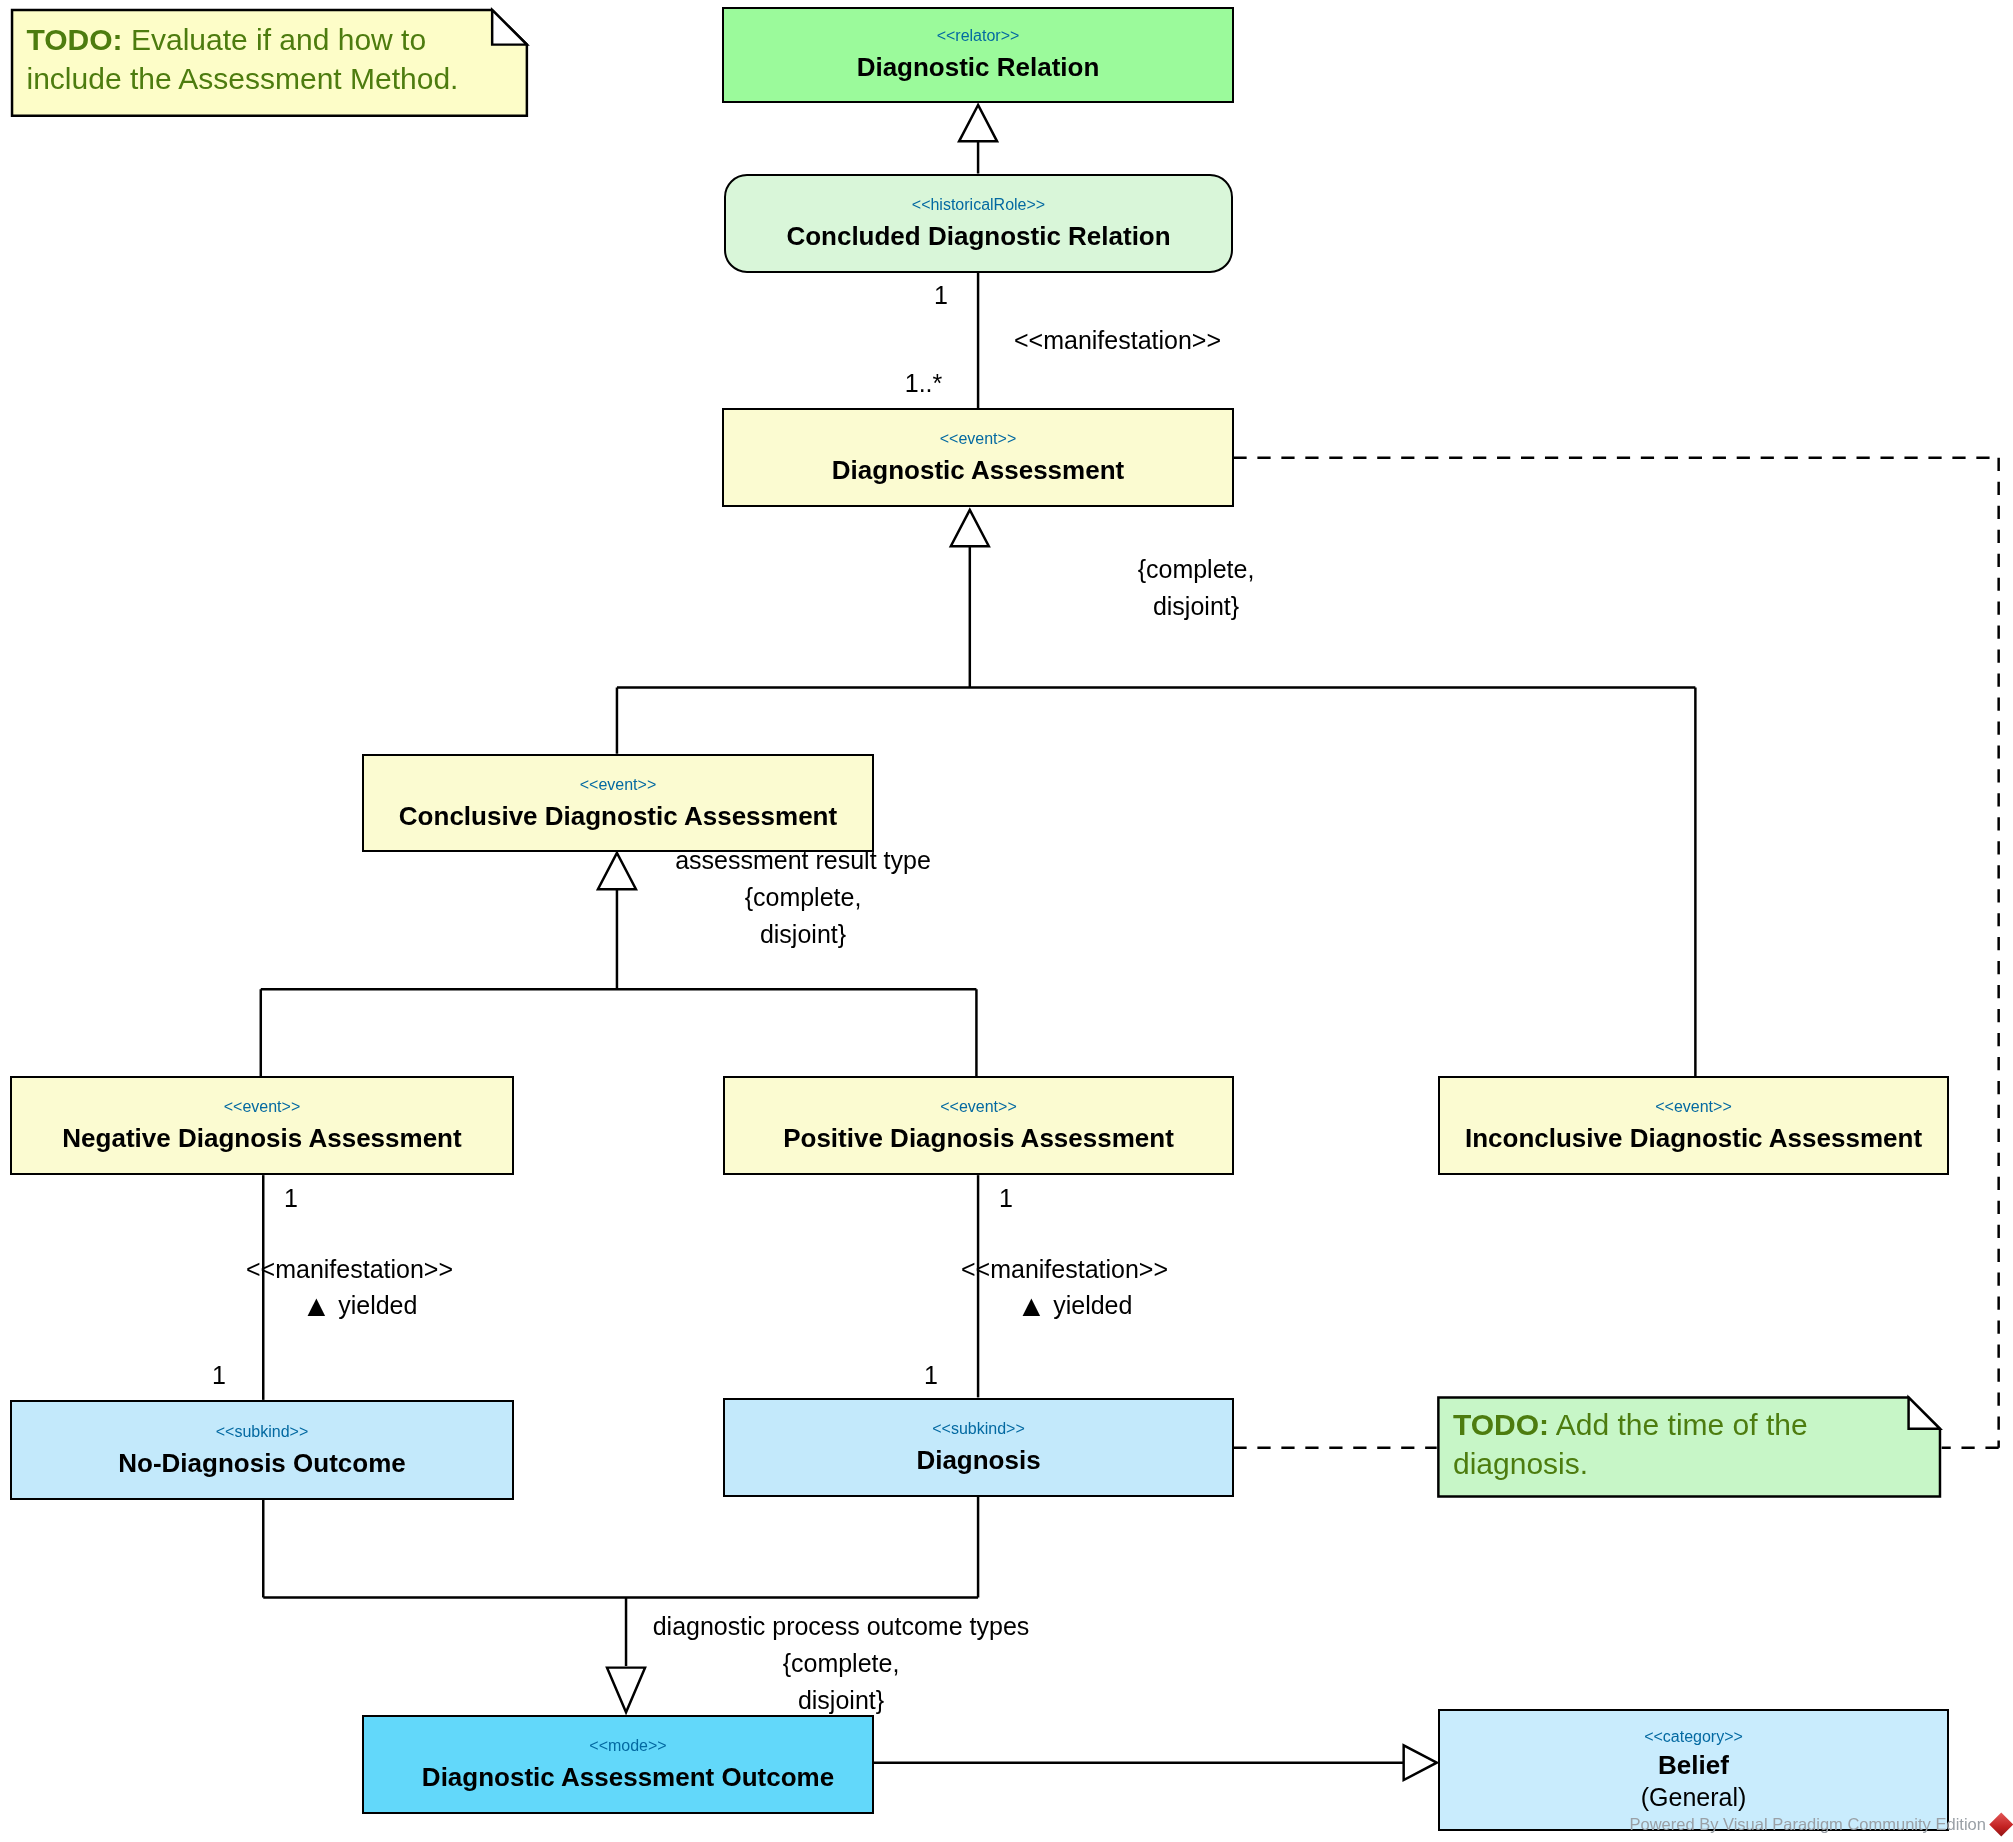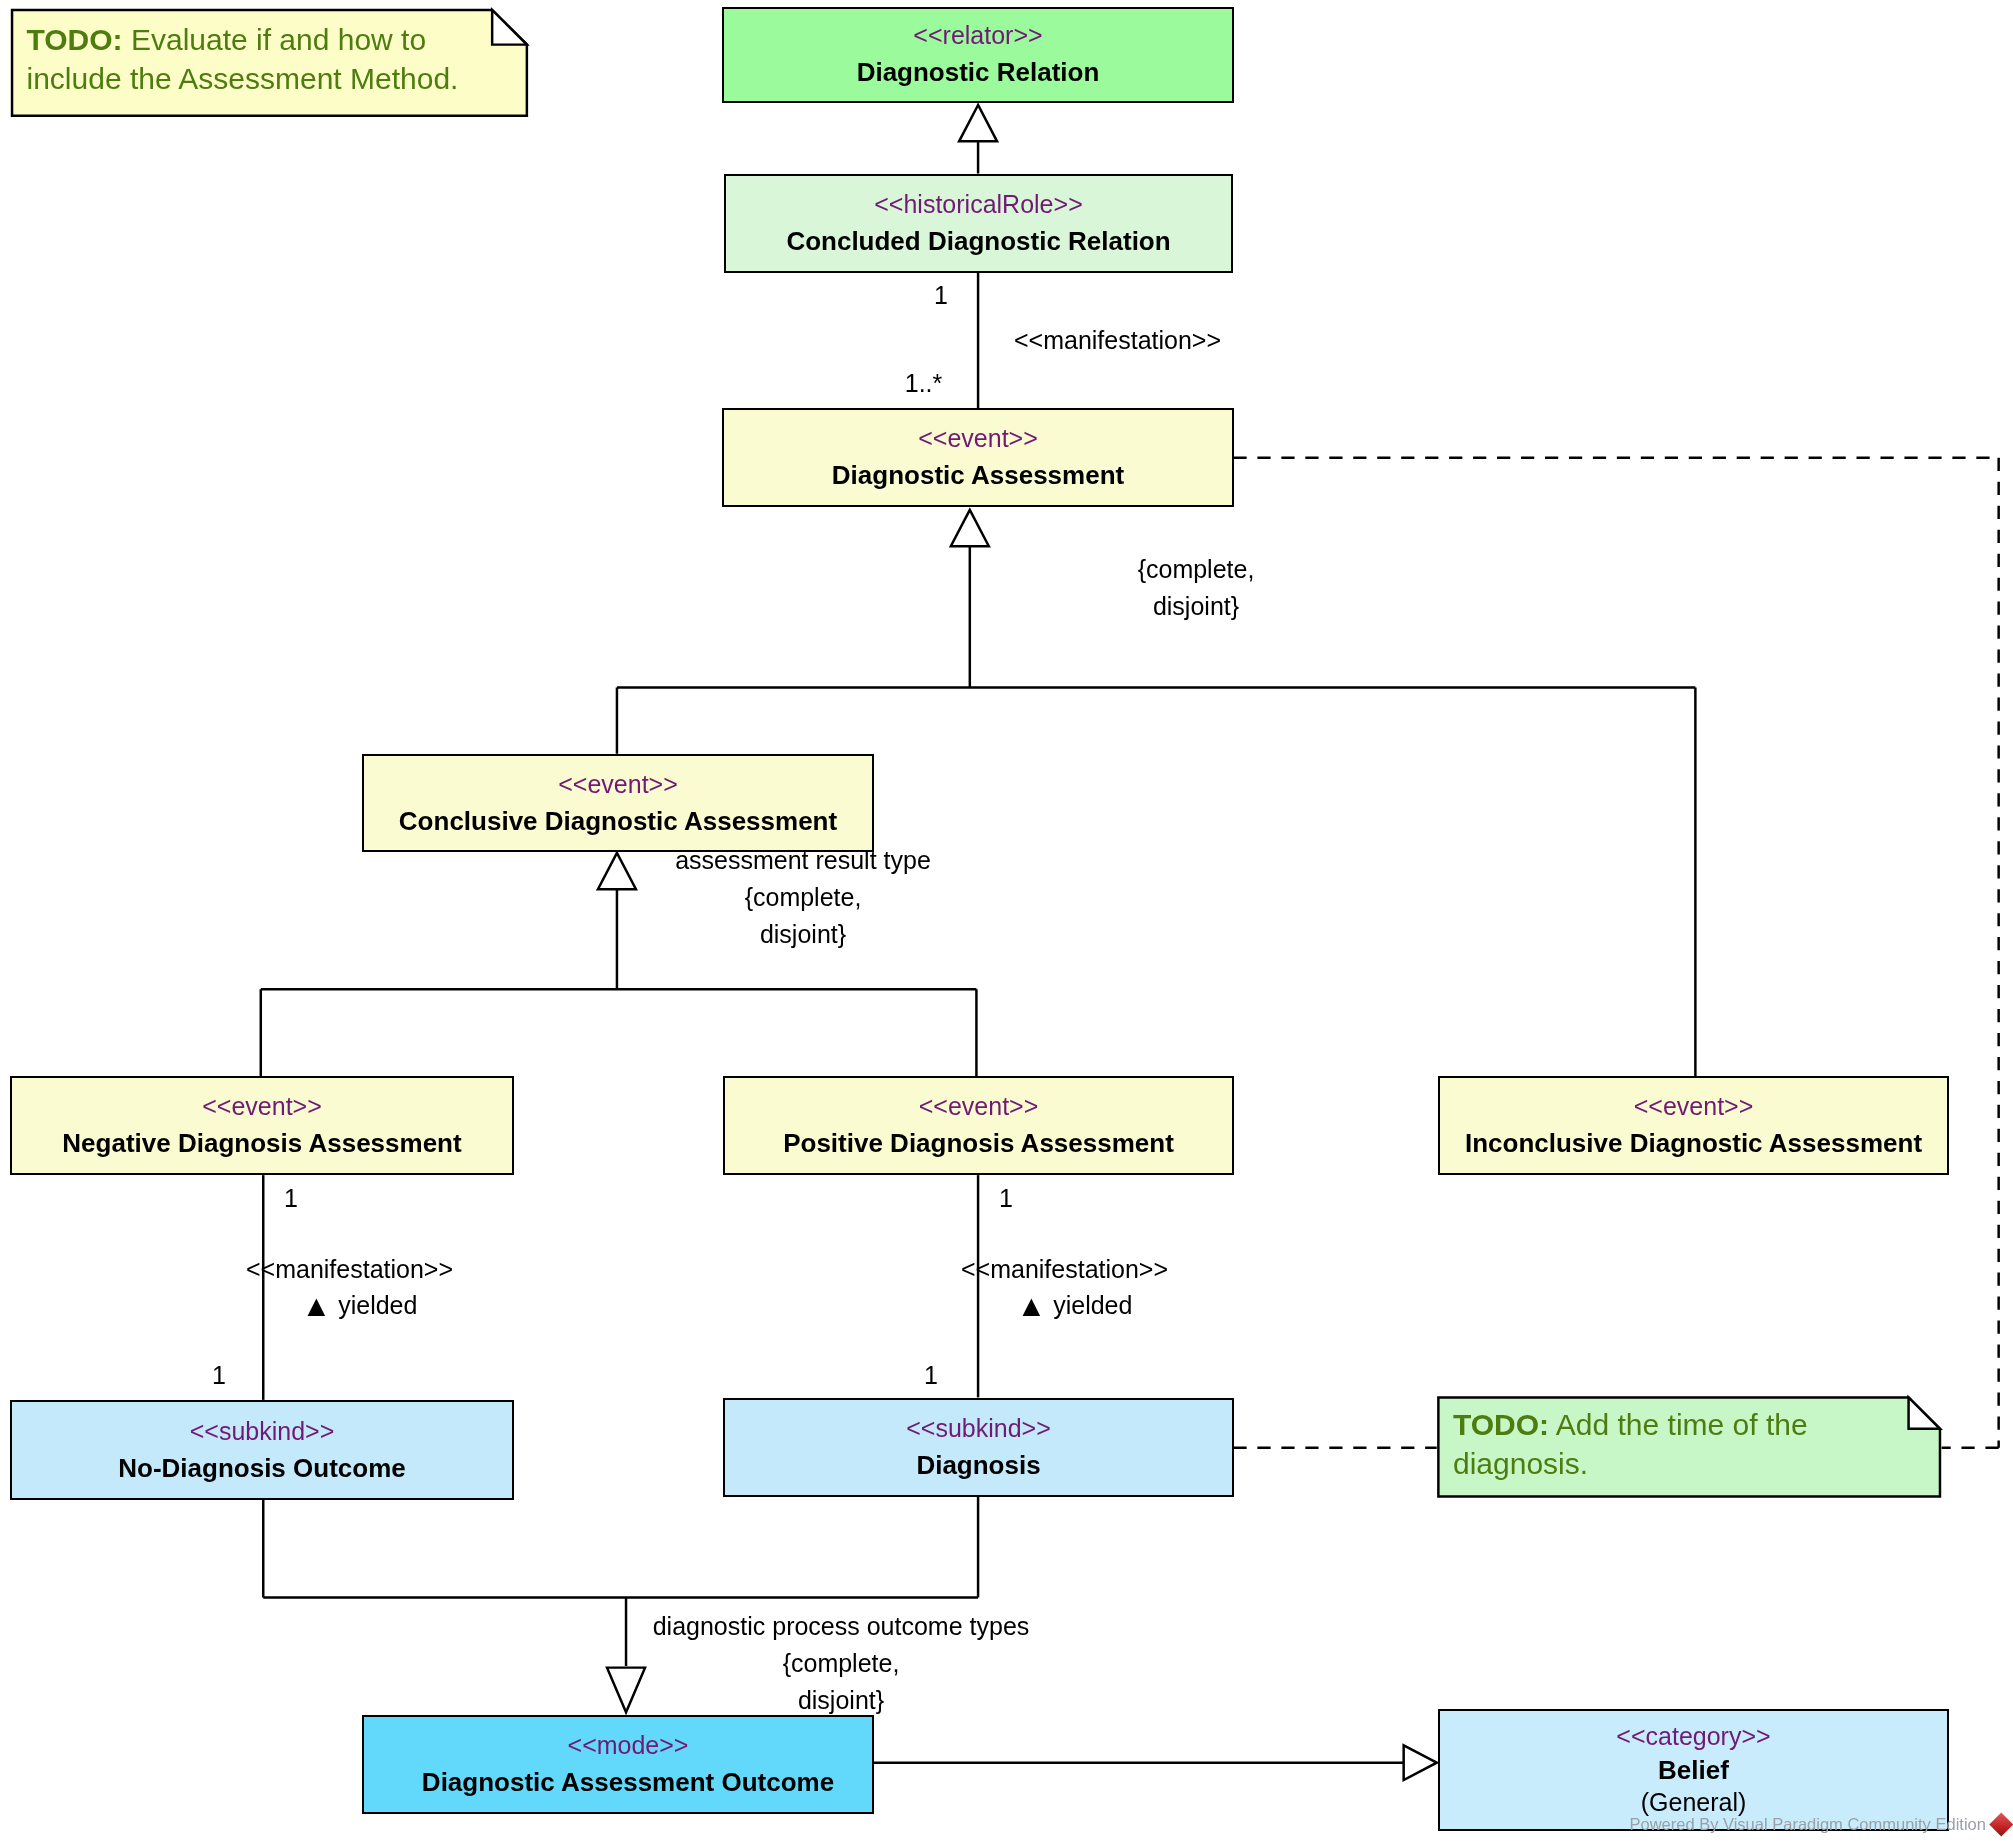--- a/index.html
+++ b/index.html
@@ -4,25 +4,25 @@
 <style>
   html,body{margin:0;padding:0;background:#ffffff;}
   body{width:2014px;height:1842px;font-family:"Liberation Sans",sans-serif;}
   .diagram{position:relative;width:2014px;height:1842px;overflow:hidden;background:#ffffff;}
   .lines{position:absolute;left:0;top:0;}
   .uml-box{
     position:absolute;box-sizing:border-box;border:2.5px solid #000;
     display:flex;flex-direction:column;align-items:center;justify-content:center;
     text-align:center;gap:8.3px;z-index:2;
   }
-  .stereo{font-size:25px;color:#701a75;line-height:1.1;}
+  .stereo{font-size:16px;color:#0369a1;line-height:1.1;}
   .name{font-size:26px;font-weight:bold;color:#000;line-height:1.1;}
   .qual{font-size:25px;color:#000;line-height:1.1;}
   .fill-relator{background:#9BFA9B;}
-  .fill-hist{background:#D9F6D9;}
+  .fill-hist{background:#D9F6D9;border-radius:23px;}
   .fill-event{background:#FBFBD1;}
   .fill-subkind{background:#C3E9FB;}
   .fill-mode{background:#62D8FA;}
   .fill-category{background:#C9ECFD;}
   .lbl{position:absolute;font-size:25px;color:#000;text-align:center;white-space:nowrap;z-index:3;}
   .genlbl{position:absolute;font-size:25px;color:#000;text-align:center;line-height:37px;z-index:3;}
   .note-text{position:absolute;font-size:30px;line-height:39px;color:#4d7c0f;z-index:3;}
   .note-text .b{font-weight:bold;}
   .yield-marker{font-size:30px;vertical-align:-2.5px;}
   .wm{position:absolute;top:1815px;right:5px;display:flex;align-items:center;gap:6.6px;z-index:5;}

